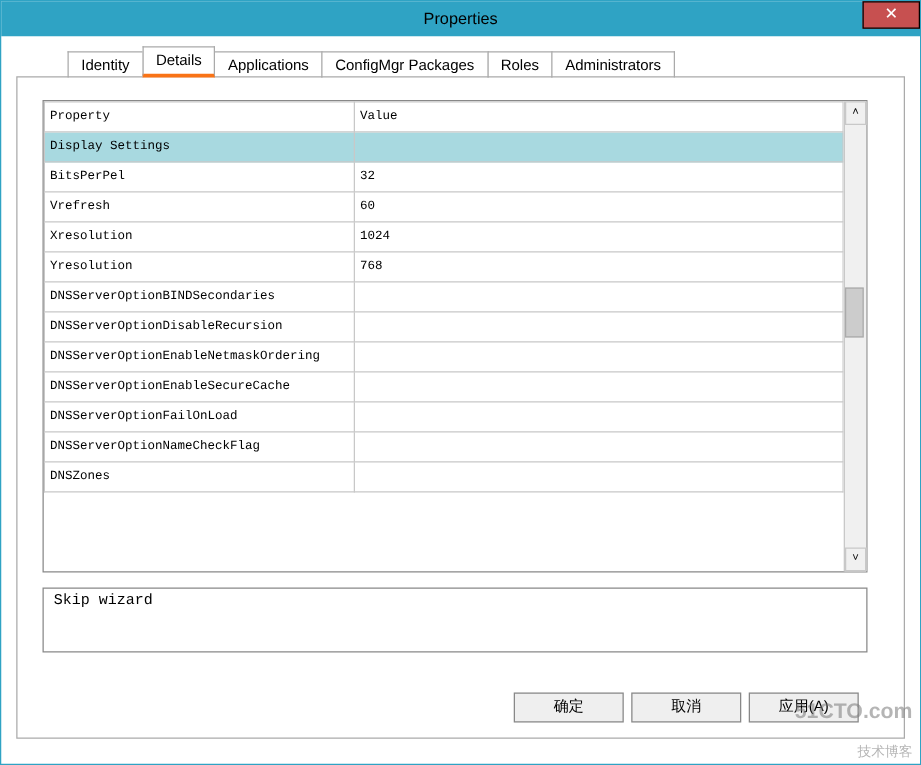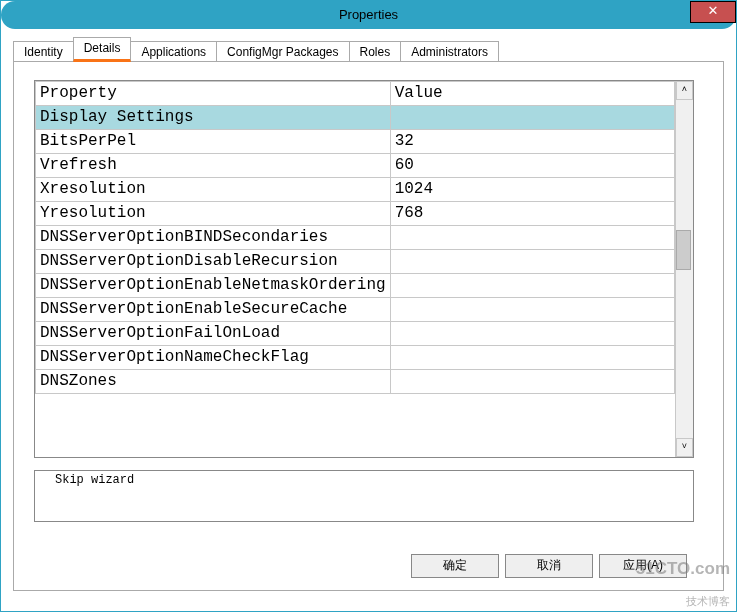--- a/index.html
+++ b/index.html
@@ -1,58 +1,58 @@
 <!DOCTYPE html>
 <html><head>
 <meta charset="utf-8">
 <style>
   html, body { margin:0; padding:0; width:737px; height:612px;
                font-family:"Segoe UI",Tahoma,sans-serif; font-size:12px;
                background:#fff; color:#000; overflow:hidden; }
   .window { width:735px; height:610px; border:1px solid #2fa3c4; position:relative; }
-  .titlebar { height:28px; background:#2fa3c4; position:relative;border-radius:14px; }
+  .titlebar { height:28px; background:#2fa3c4; position:relative; }
   .titlebar .title { position:absolute; left:50%; transform:translateX(-50%);
                      font-size:13px; line-height:28px; color:#000; }
   .closebtn { position:absolute; right:0; top:0; width:44px; height:20px;
               background:#c75050; border:1px solid #000; text-align:center;
               font-family:Arial,sans-serif; font-size:13px; color:#fff;
               line-height:17px; cursor:default; }
   .client { padding:10px 12px 10px 12px; box-sizing:border-box; height:582px; }
-  .tabs-row { display:flex; align-items:flex-end; height:22px; }
+  .tabs-row { display:flex; align-items:flex-end; height:22px;margin-left:41px; }
   .tab { border:1px solid #aaa; border-bottom:none; padding:2px 10px 2px 10px;
          background:#fff; font-size:12px; position:relative; line-height:16px; }
   .tab.inactive { background:#fff; top:1px; }
   .tab.active { border-bottom:3px solid #f97316; z-index:2; top:1px; padding-bottom:3px; }
   .tab + .tab { margin-left:-1px; }
   .tab-panel { border:1px solid #aaa; height:530px; padding:18px 20px 12px 20px;
                box-sizing:border-box; position:relative; }
 
   .grid-wrap { position:relative; height:378px; }
   .grid-box { width:660px; height:378px; border:1px solid #888; display:flex;
               box-sizing:border-box; position:relative; background:#fff; }
   table.grid { border-collapse:collapse; width:100%;
-               font-family:"Courier New",monospace; font-size:16px; }
+               font-family:"Courier New",monospace; font-size:10px; }
   table.grid th, table.grid td { border:1px solid #c8c8c8; padding:2px 4px;
                height:19px; text-align:left; font-weight:normal; line-height:19px; }
   table.grid th { background:#fff; border:1px solid #c8c8c8; font-family:"Courier New",monospace; }
   tr.section td { background:#a8d9e0; }
   .prop-col { width:248px; }
   .val-col  { }
   .grid-body { flex:1; overflow:hidden; }
   .vscroll { width:17px; border-left:1px solid #c8c8c8; background:#f0f0f0;
              display:flex; flex-direction:column; justify-content:space-between; }
   .vscroll .arrow { width:15px; height:17px; border:1px solid #c8c8c8;
                     background:#f0f0f0; font-size:9px; text-align:center;
                     line-height:15px; cursor:default; }
   .vscroll .thumb { width:15px; background:#ccc; border:1px solid #aaa;
                     box-sizing:border-box; }
   .vscroll-track { flex:1; display:flex; flex-direction:column; }
 
   .info-box { margin-top:12px; height:52px; width:660px; border:1px solid #888;
-              padding:2px 20px; font-family:"Courier New",monospace; font-size:12px;
+              padding:2px 8px; font-family:"Courier New",monospace; font-size:12px;
               box-sizing:border-box; }
 
   .button-row { position:absolute; right:36px; bottom:12px; display:flex; gap:6px; }
   .btn { width:86px; height:22px; border:1px solid #888; background:#efefef;
          font-size:12px; line-height:20px; text-align:center; cursor:default; }
 
   .watermark { position:absolute; right:6px; bottom:2px; font-size:17px;
                font-weight:bold; color:rgba(120,120,120,.55); font-family:Arial; }
   .watermark small { font-size:11px; font-weight:normal; display:block;
                      color:rgba(120,120,120,.55); text-align:right;margin-top:15px; }

